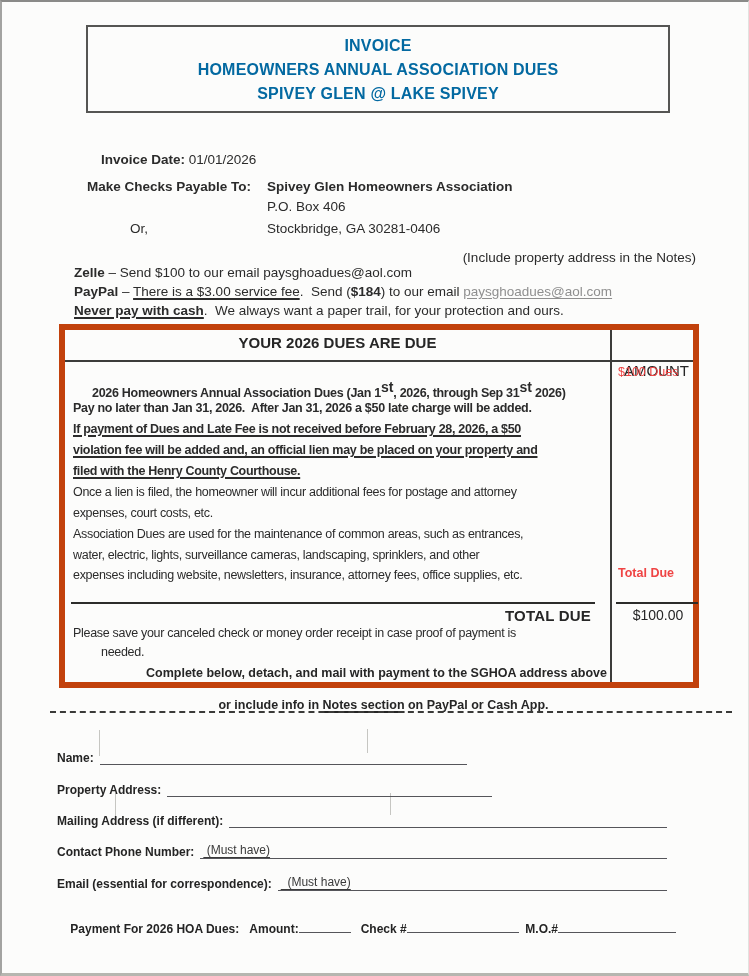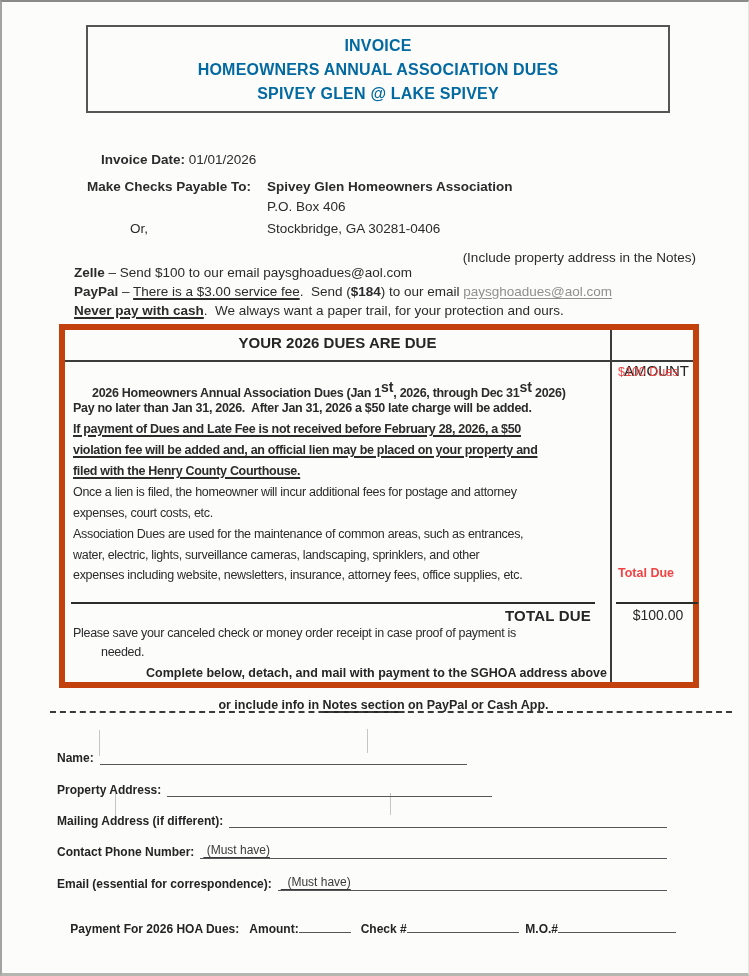--- a/index.html
+++ b/index.html
@@ -77,21 +77,21 @@
     <span class="b u">Never pay with cash</span><span>.  We always want a paper trail, for your protection and ours.</span>
   </div>
 
   <div class="dtable">
     <div class="hsep"></div>
     <div class="vdiv"></div>
     <div class="th-left">YOUR 2026 DUES ARE DUE</div>
     <div class="th-right">AMOUNT</div>
 
     <div class="tl b" style="top:35px;">
-      <span>2026 Homeowners Annual Association Dues (Jan 1</span><sup class="sup">st</sup><span>, 2026, through Dec 31</span><sup class="sup">st</sup><span> 2026)</span>
+      <span>2026 Homeowners Annual Association Dues (Jan 1</span><sup class="sup">st</sup><span>, 2026, through Sep 31</span><sup class="sup">st</sup><span> 2026)</span>
     </div>
     <div class="amt" style="top:35px;">$100 Dues</div>
 
     <div class="tl b" style="top:71px;">Pay no later than Jan 31, 2026.  After Jan 31, 2026 a $50 late charge will be added.</div>
     <div class="tl b u" style="top:92px;">If payment of Dues and Late Fee is not received before February 28, 2026, a $50</div>
     <div class="tl b u" style="top:113px;">violation fee will be added and, an official lien may be placed on your property and</div>
     <div class="tl b u" style="top:134px;">filed with the Henry County Courthouse.</div>
     <div class="tl" style="top:155px;">Once a lien is filed, the homeowner will incur additional fees for postage and attorney</div>
     <div class="tl" style="top:176px;">expenses, court costs, etc.</div>
     <div class="tl" style="top:197px;">Association Dues are used for the maintenance of common areas, such as entrances,</div>

